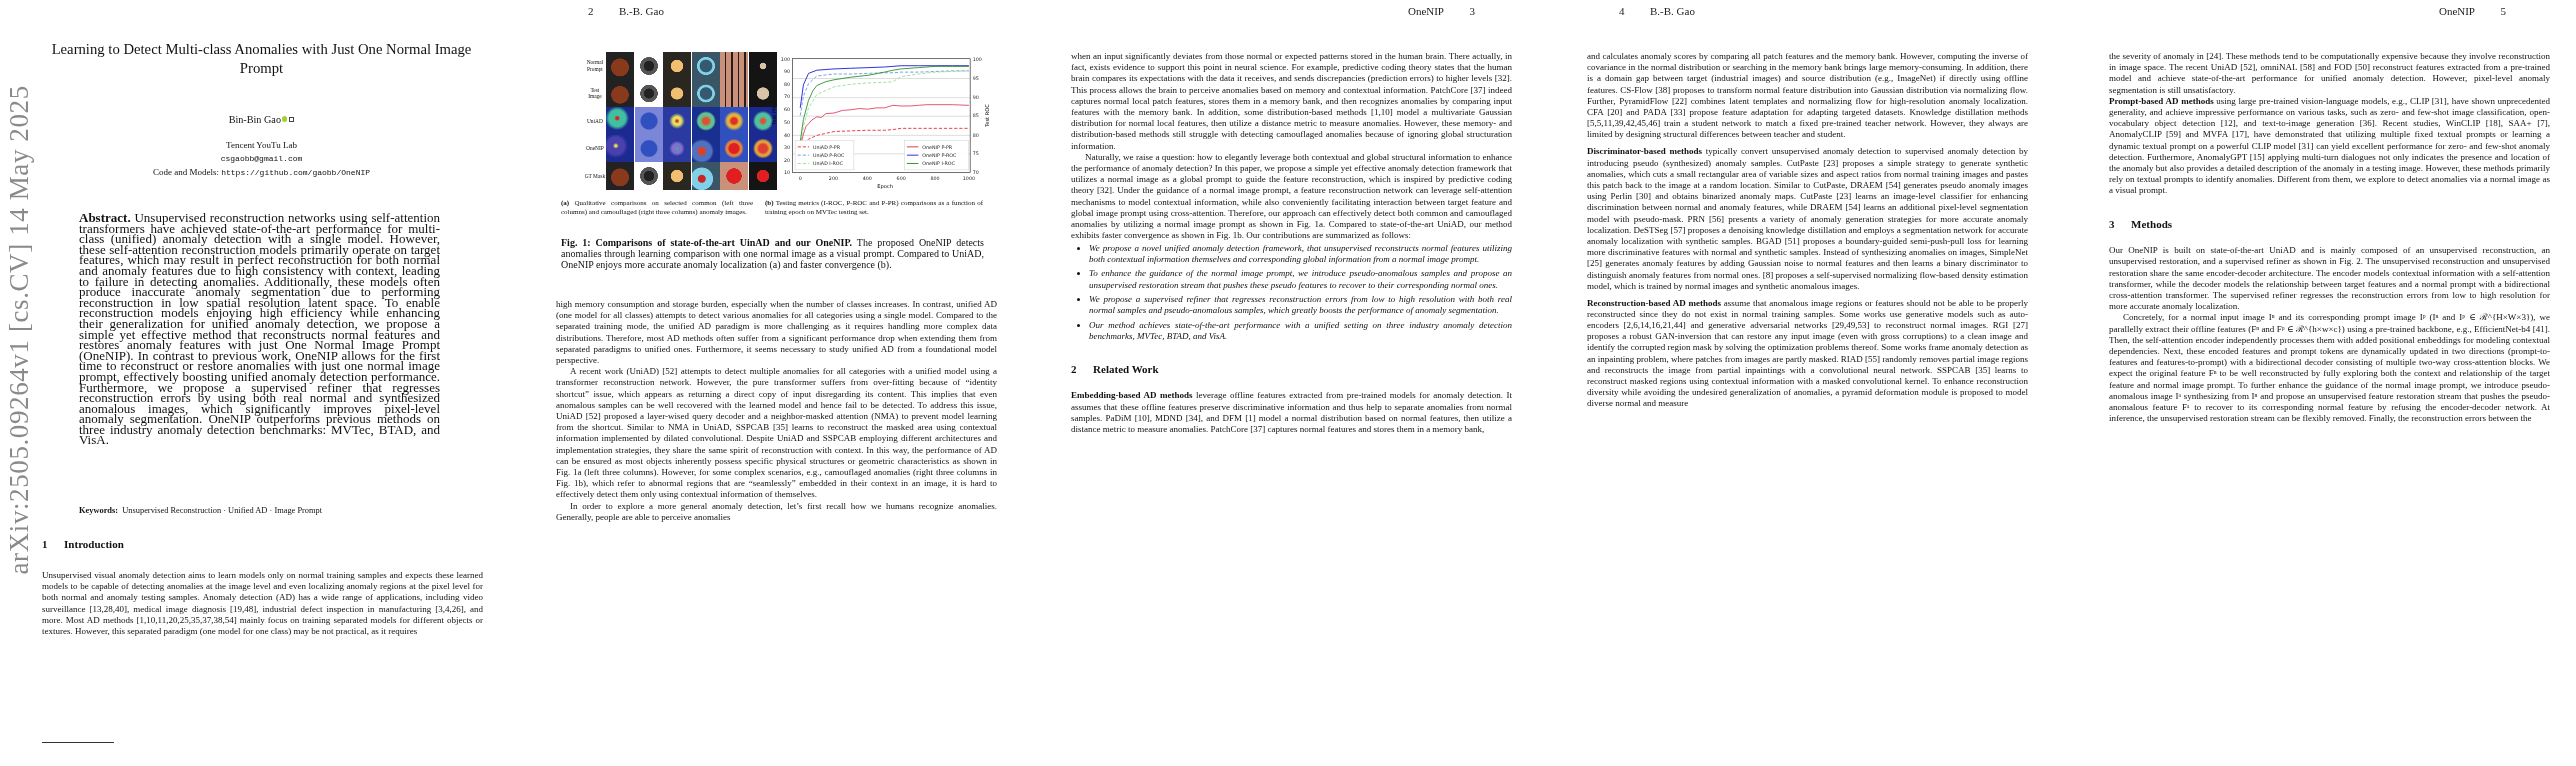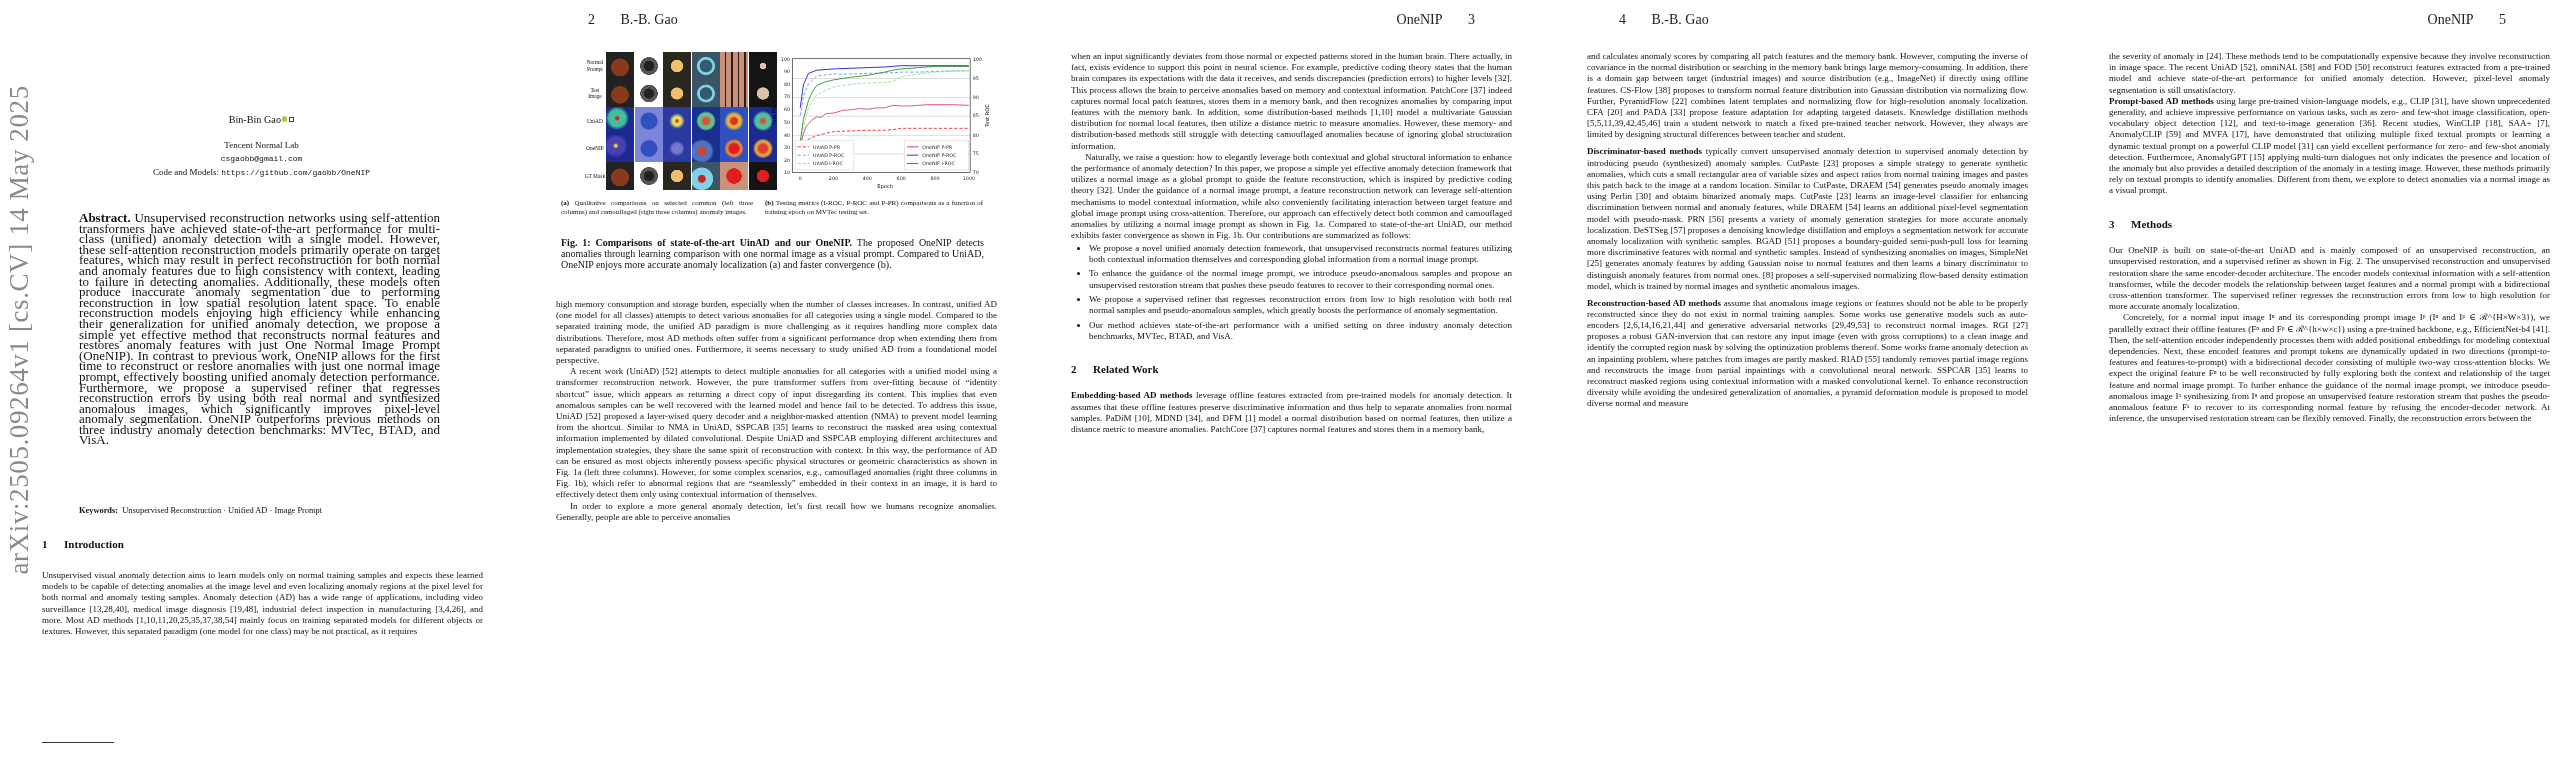--- a/index.html
+++ b/index.html
@@ -1,21 +1,21 @@
 <!DOCTYPE html>
 <html style="font-size:10.2px"><head>
 <meta charset="utf-8">
 <style>
   html, body { margin:0; padding:0; background:#ffffff; }
   body { width:2576px; height:766px; position:relative; overflow:hidden;
          font-family:"Liberation Serif","DejaVu Serif",serif; color:#111; }
   .page { position:absolute; top:0; width:515px; height:766px; background:#fff; }
   .pg1 { left:0; } .pg2 { left:515px; } .pg3 { left:1030px; } .pg4 { left:1546px; } .pg5 { left:2061px; }
 
-  .runhead { position:absolute; top:12px; font-size:14px; color:#222; }
+  .runhead { position:absolute; top:5px; font-size:11px; color:#222; }
   .runhead.left { left:73px; }
   .runhead.left .num { margin-right:25.5px; }
   .runhead.right { right:70px; }
   .runhead.right .num { margin-left:25.5px; }
 
   .col { position:absolute; left:41px; width:441px; font-size:9px; line-height:11.2px; text-align:justify; }
   .pg1 .col { left:42px; width:441px; }
   p { margin:0; }
   p.ind { text-indent:14px; }
   .bold { font-weight:bold; }
@@ -46,43 +46,44 @@
   .cell { width:28.5px; margin-left:0.3px; }
   .subcap { position:absolute; font-size:7px; line-height:8.7px; text-align:justify; }
   .subcap.a { top:199px; left:46px; width:192px; }
   .subcap.b { top:199px; left:250px; width:218px; }
   .chart { position:absolute; top:51px; left:252px; width:230px; height:147px; }
   .figcap { position:absolute; top:237px; left:46px; width:423px; font-size:10px; line-height:11.2px; text-align:justify; }
   .p2-text1 { top:299px; }
 
   
   .p3-text { top:51px; }
-  ul.contrib { margin:1.3px 0 0 0; padding-left:18px; }
+  ul.contrib { margin:1.3px 0 0 0; padding-left:18px;font-style:italic; }
   ul.contrib li { margin-bottom:3.2px; }
   .h-rel { margin:22px 0 15.3px 0; }
 
   
   .p4-text { top:51px; }
   .gap { height:5.7px; }
 
   
   .p5-text { top:51px; left:48px; }
   .h-meth { margin:22px 0 15.3px 0; }
 </style>
 </head>
 <body>
 
 <div class="page pg1">
   <div class="arxiv">arXiv:2505.09264v1  [cs.CV]  14 May 2025</div>
 
+  <div class="title">Learning to Detect Multi-class Anomalies with Just One Normal Image Prompt</div>
   <div class="author">
     <span>Bin-Bin Gao</span><span class="orcid"></span><span class="envelope">x</span>
   </div>
   <div class="affil">
-    <div>Tencent Normal Lab</div>
+    <div>Tencent YouTu Lab</div>
     <div class="mono">csgaobb@gmail.com</div>
     <div><span>Code and Models: </span><span class="mono">https://github.com/gaobb/OneNIP</span></div>
   </div>
 
   <div class="abstract">
     <span class="bold">Abstract.</span>
     <span>Unsupervised reconstruction networks using self-attention transformers have achieved state-of-the-art performance for multi-class (unified) anomaly detection with a single model. However, these self-attention reconstruction models primarily operate on target features, which may result in perfect reconstruction for both normal and anomaly features due to high consistency with context, leading to failure in detecting anomalies. Additionally, these models often produce inaccurate anomaly segmentation due to performing reconstruction in low spatial resolution latent space. To enable reconstruction models enjoying high efficiency while enhancing their generalization for unified anomaly detection, we propose a simple yet effective method that reconstructs normal features and restores anomaly features with just One Normal Image Prompt (OneNIP). In contrast to previous work, OneNIP allows for the first time to reconstruct or restore anomalies with just one normal image prompt, effectively boosting unified anomaly detection performance. Furthermore, we propose a supervised refiner that regresses reconstruction errors by using both real normal and synthesized anomalous images, which significantly improves pixel-level anomaly segmentation. OneNIP outperforms previous methods on three industry anomaly detection benchmarks: MVTec, BTAD, and VisA.</span>
   </div>
   <div class="keywords">
     <span class="bold">Keywords:</span>&nbsp;

